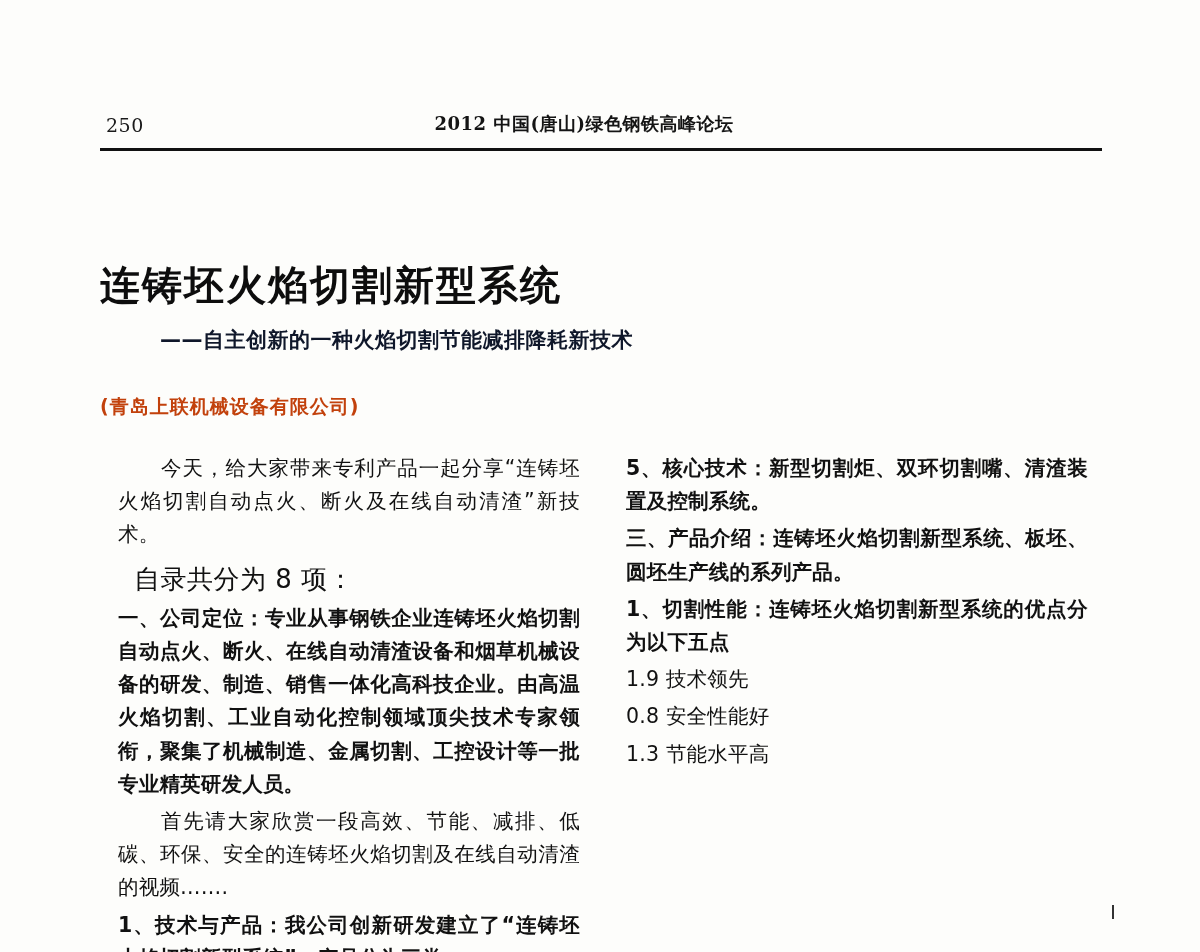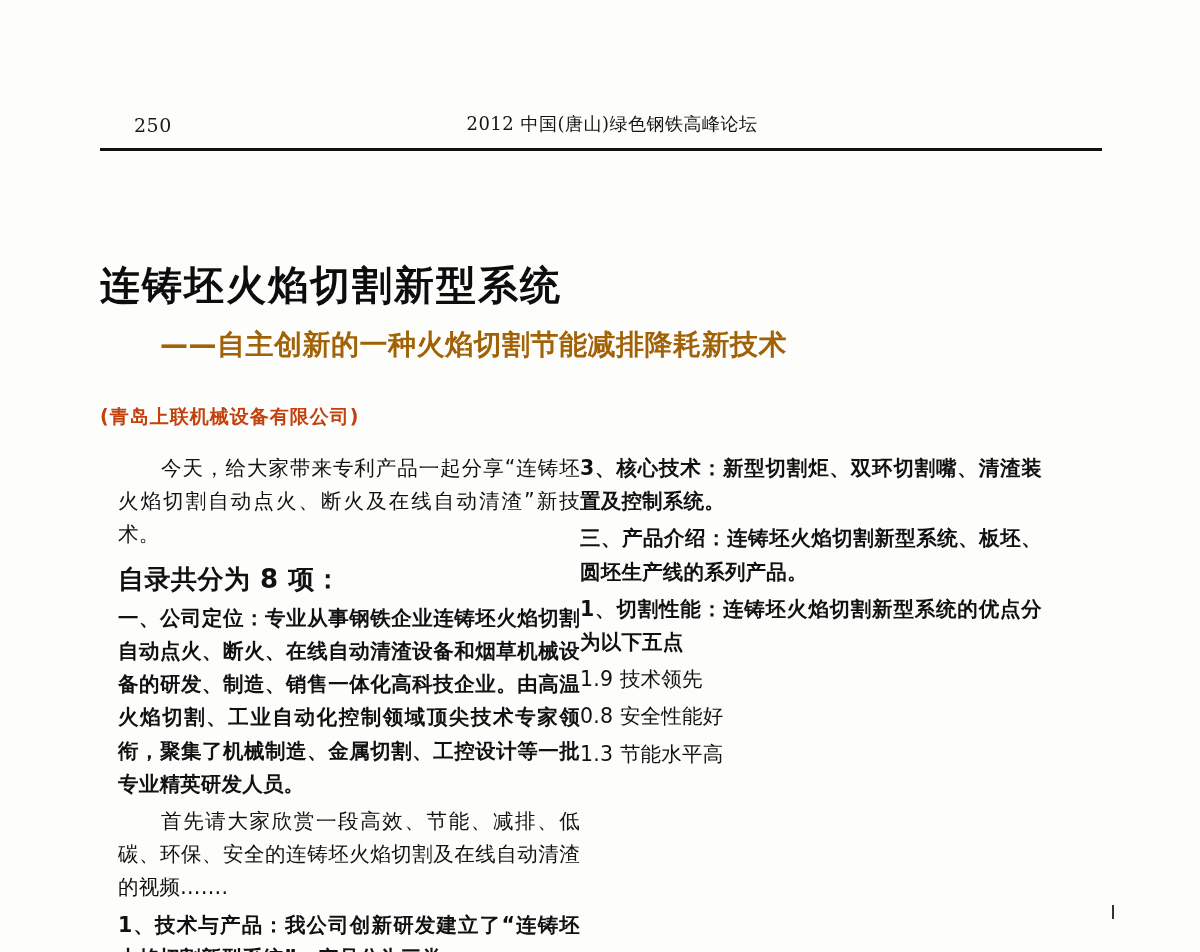--- a/index.html
+++ b/index.html
@@ -12,21 +12,21 @@
     width: 1200px;
     height: 952px;
     background: #fdfdfb;
     font-family: "DejaVu Sans", "Liberation Sans", sans-serif;
     color: #111;
     overflow: hidden;
   }
   
   .running-head {
     position: absolute;
-    left: 112px;
+    left: 84px;
     top: 112px;
     width: 1000px;
     height: 30px;
   }
   .folio {
     position: absolute;
     left: 22px;
     top: 2px;
     font-size: 19px;
     letter-spacing: 0.5px;
@@ -36,21 +36,21 @@
   .head-title {
     position: absolute;
     left: 0;
     top: 0;
     width: 100%;
     text-align: center;
     font-size: 18px;
     letter-spacing: 0.5px;
     color: #141414;
     font-family: "DejaVu Serif", "Liberation Serif", serif;
-    font-weight: 400;
+    font-weight: 700;
   }
   .rule {
     position: absolute;
     left: 100px;
     top: 148px;
     width: 1002px;
     height: 3px;
     background: #111;
   }
   
@@ -63,61 +63,62 @@
   .doc-title {
     font-size: 40px;
     font-weight: 700;
     letter-spacing: 2px;
     color: #0d0d0d;
     line-height: 1.15;
     font-family: "DejaVu Sans", "Liberation Sans", sans-serif;
   }
   .doc-subtitle {
     margin-top: 18px;
-    font-size: 28px;
+    font-size: 21px;
     font-weight: 600;
     letter-spacing: 0.5px;
-    color: #a16207;
+    color: #0f172a;
     padding-left: 60px;
   }
   .doc-affil {
     margin-top: 40px;
     font-size: 19px;
     font-weight: 700;
     letter-spacing: 1px;
     color: #c2410c;
     padding-right: 90px;
   }
   
   .columns {
     position: absolute;
     left: 118px;
     top: 452px;
     width: 970px;
     height: 500px;
     display: flex;
+    gap: 46px;
   }
   .col {
     width: 462px;
   }
   p.para {
     margin: 0 0 4px 0;
     font-size: 20.5px;
     line-height: 1.62;
     text-align: justify;
     color: #111;
     letter-spacing: 0.2px;
     font-family: "DejaVu Sans", "Liberation Sans", sans-serif;
   }
   p.indent { text-indent: 2.1em; }
   p.bold-lead { font-weight: 700; }
   p.section-head {
     font-size: 26px;
-    font-weight: 700;
-    margin: 6px 0 2px 0;
+    font-weight: 400;
+    margin: 6px 0 2px 16px;
     letter-spacing: 0.5px;
   }
   .tiny-mark {
     position: absolute;
     right: 86px;
     top: 905px;
     width: 2px;
     height: 14px;
     background: #333;
   }
@@ -141,21 +142,21 @@
 
   <div class="columns">
     <div class="col">
       <p class="para indent">今天，给大家带来专利产品一起分享“连铸坯火焰切割自动点火、断火及在线自动清渣”新技术。</p>
       <p class="para section-head">自录共分为 8 项：</p>
       <p class="para bold-lead">一、公司定位：专业从事钢铁企业连铸坯火焰切割自动点火、断火、在线自动清渣设备和烟草机械设备的研发、制造、销售一体化高科技企业。由高温火焰切割、工业自动化控制领域顶尖技术专家领衔，聚集了机械制造、金属切割、工控设计等一批专业精英研发人员。</p>
       <p class="para indent">首先请大家欣赏一段高效、节能、减排、低碳、环保、安全的连铸坯火焰切割及在线自动清渣的视频…….</p>
       <p class="para bold-lead">1、技术与产品：我公司创新研发建立了“连铸坯火焰切割新型系统”，产品分为三类：</p>
     </div>
     <div class="col">
-      <p class="para bold-lead">3、核心技术：新型切割炬、双环切割嘴、清渣装置及控制系统。</p>
+      <p class="para bold-lead">5、核心技术：新型切割炬、双环切割嘴、清渣装置及控制系统。</p>
       <p class="para bold-lead">三、产品介绍：连铸坯火焰切割新型系统、板坯、圆坯生产线的系列产品。</p>
       <p class="para bold-lead">1、切割性能：连铸坯火焰切割新型系统的优点分为以下五点</p>
       <p class="para">1.9 技术领先</p>
       <p class="para">0.8 安全性能好</p>
       <p class="para">1.3 节能水平高</p>
     </div>
   </div>
 
   <div class="tiny-mark"></div>
 </div>

